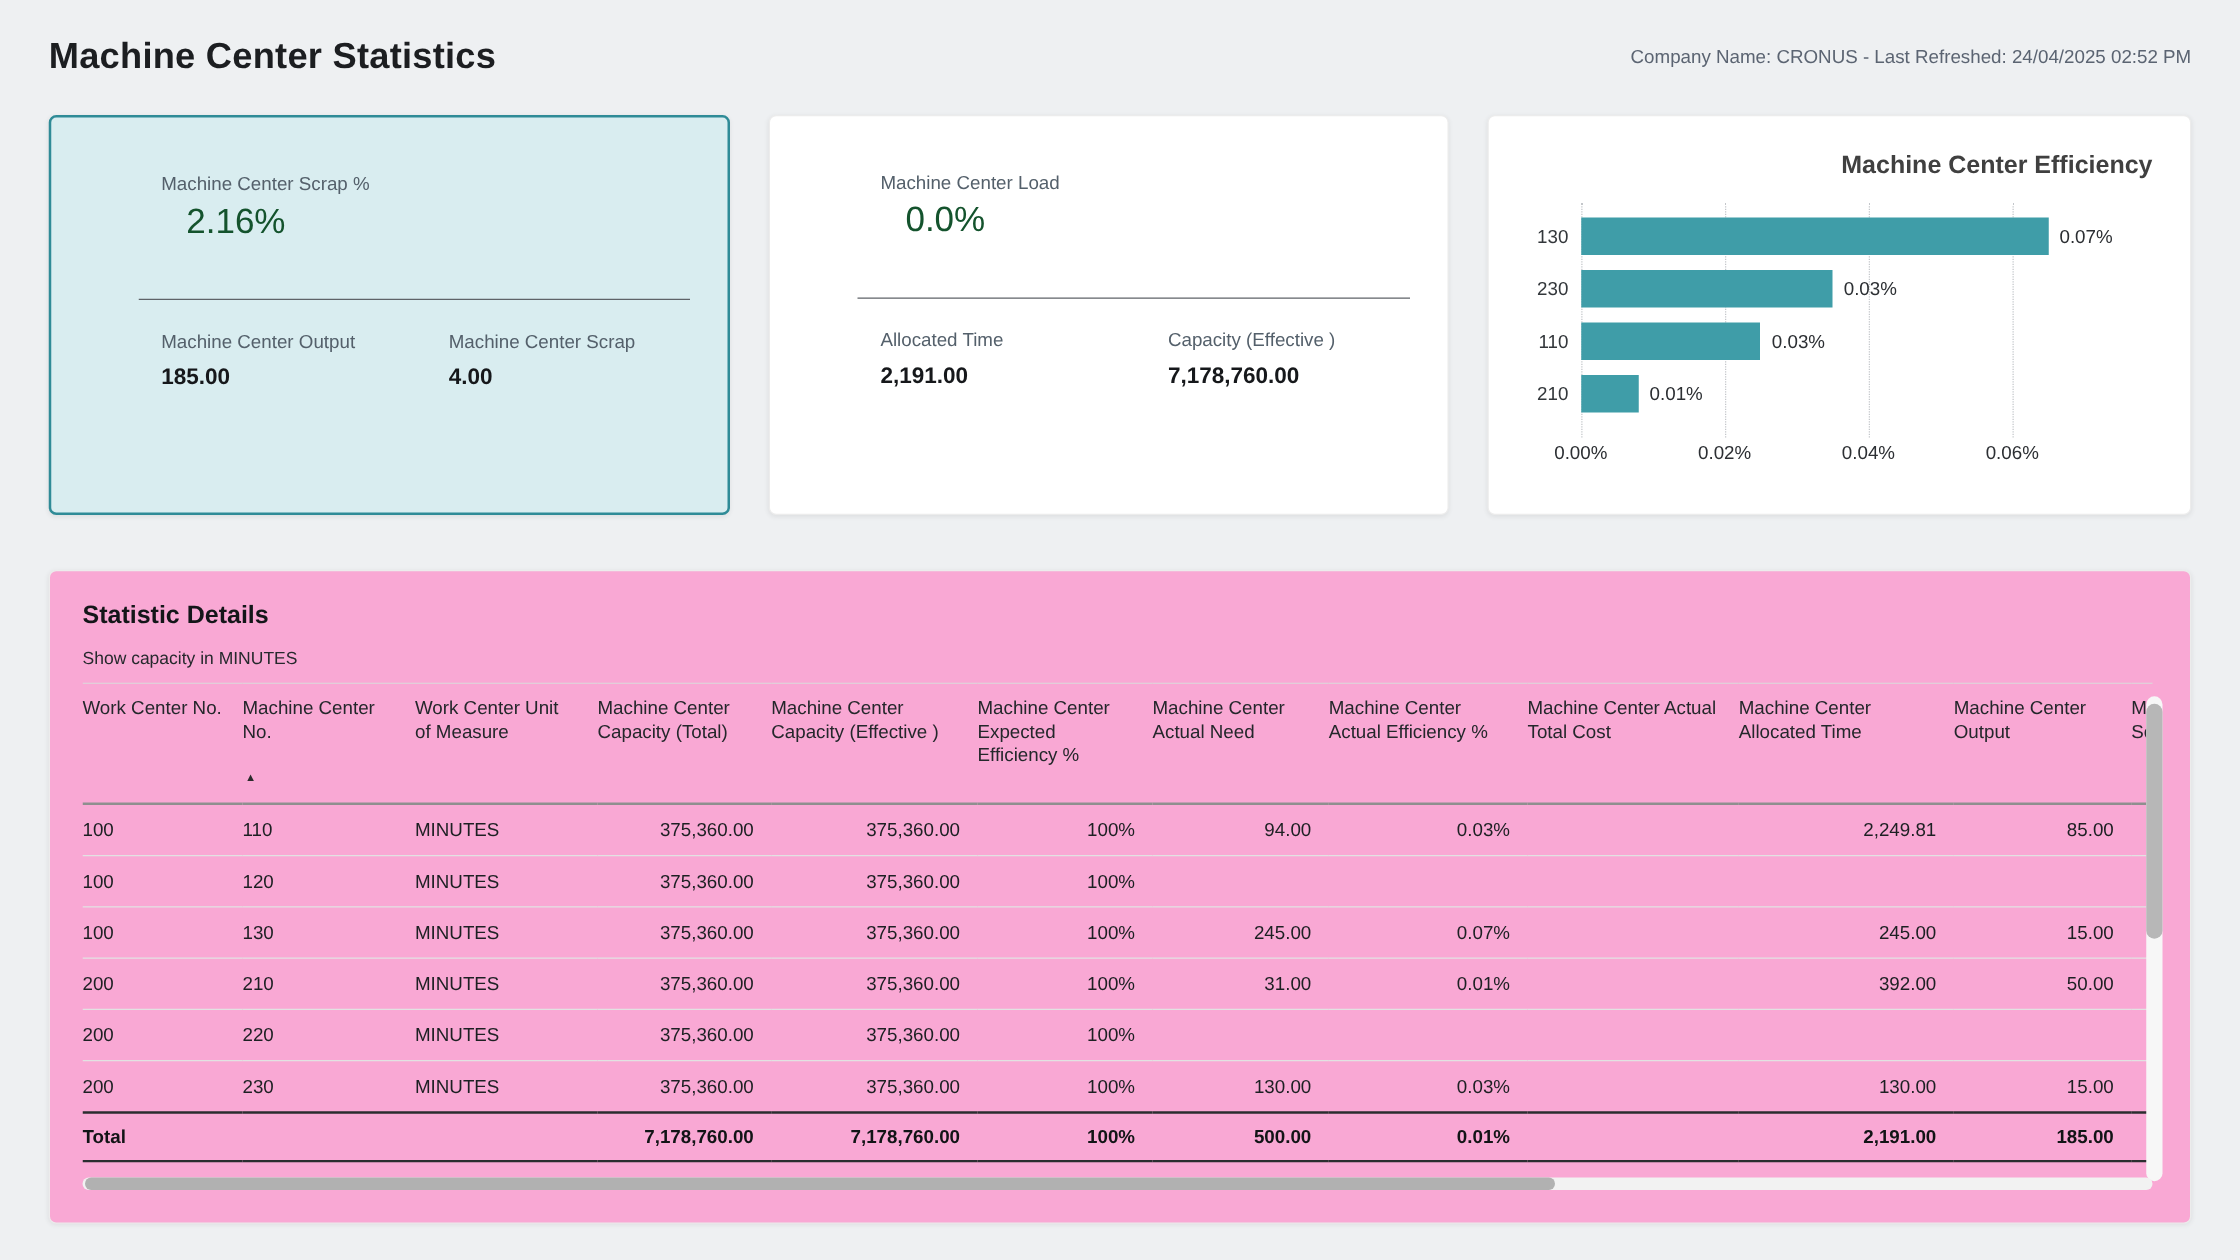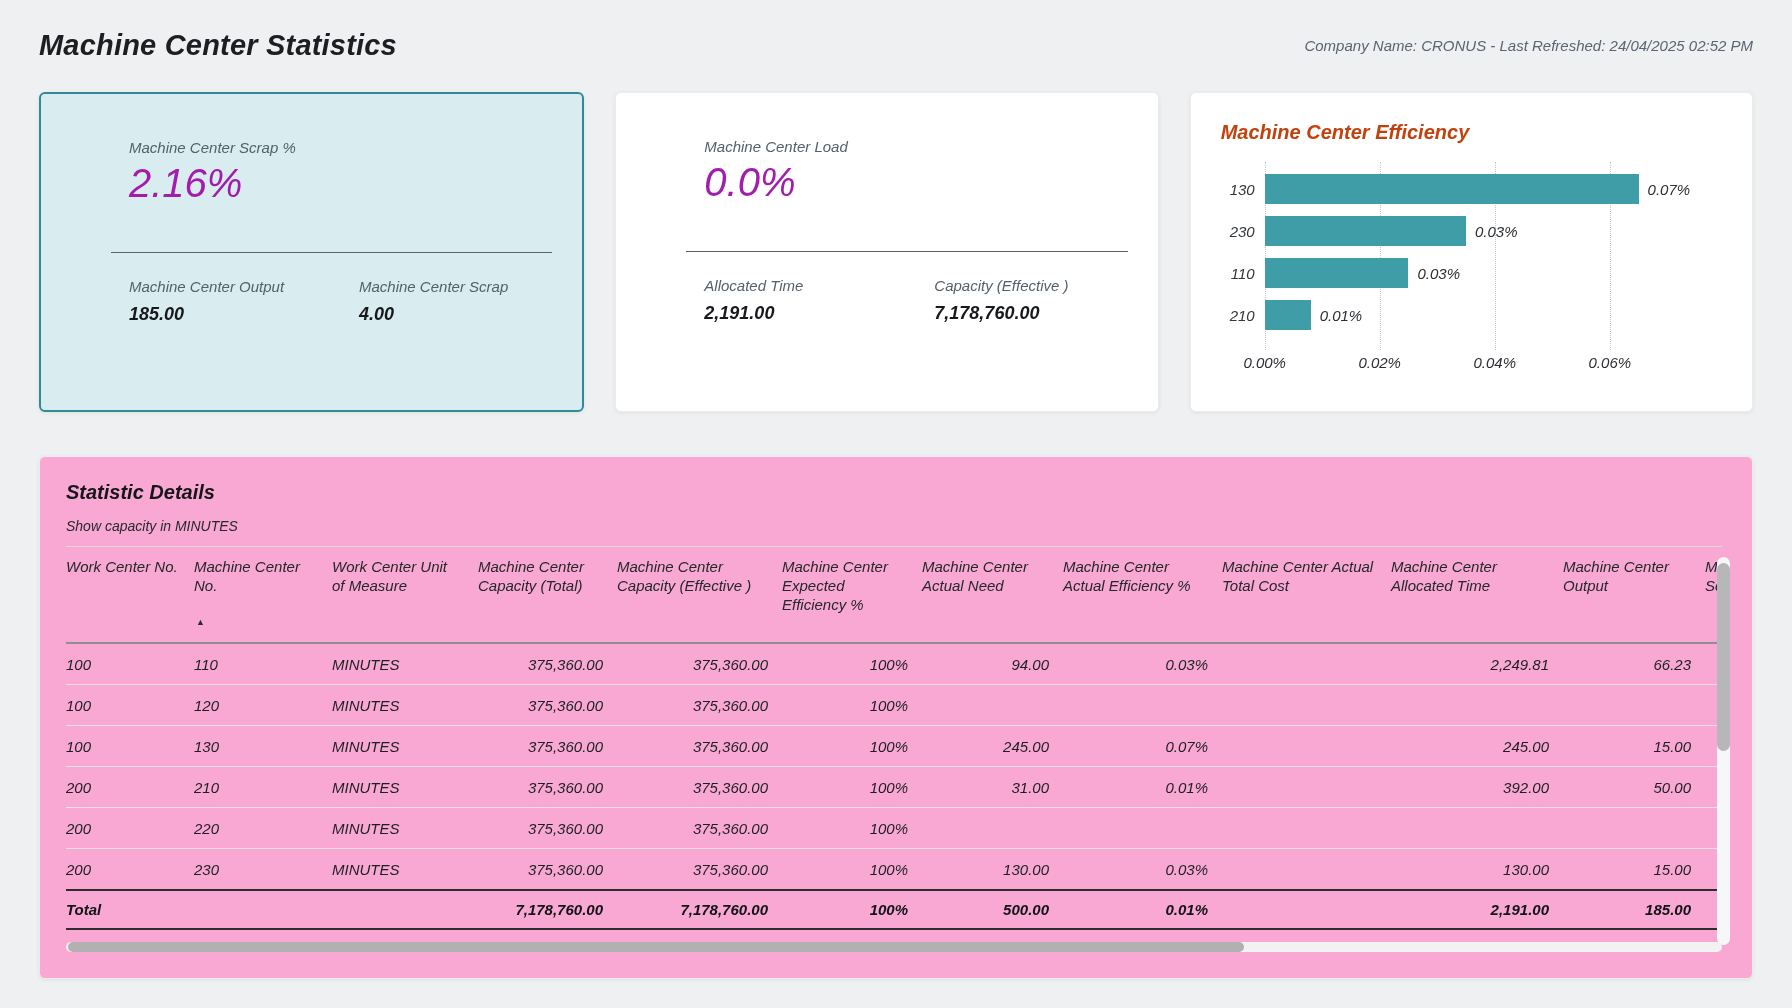--- a/index.html
+++ b/index.html
@@ -2,45 +2,45 @@
 <html><head>
 <meta charset="utf-8">
 <style>
   * { margin:0; padding:0; box-sizing:border-box; }
   html,body { width:1792px; height:1008px; overflow:hidden; }
   body {
     background:#eef0f2;
     font-family:"Liberation Sans", sans-serif;
     color:#1f2226;
   }
-  .page { padding:22px 39px 0 39px;font-style:italic; }
+  .page { padding:22px 39px 0 39px; }
 
   
   .page-header { display:flex; justify-content:space-between; align-items:center; height:46px; }
   .page-title { font-size:29px; font-weight:600; color:#1c1e21; letter-spacing:.2px; }
   .company-caption { font-size:15px; color:#5b6472; }
 
   
   .cards-row { display:flex; gap:31px; margin-top:24px; height:320px; }
   .card {
     flex:1 1 0; background:#ffffff; border:1px solid #ececec; border-radius:6px;
     box-shadow:0 1px 4px rgba(0,0,0,.07); position:relative; overflow:hidden;padding-left:40px;
   }
   .card.highlight { background:#d9edf0; border:2px solid #2f8b97; }
   .kpi-label { margin:45px 48px 0 48px; font-size:15px; color:#54606b; }
-  .kpi-value { margin:5px 48px 0 48px; font-size:40px; font-weight:400; color:#a21caf; }
+  .kpi-value { margin:5px 48px 0 68px; font-size:28px; font-weight:400; color:#14532d; }
   .kpi-divider { margin:46px 30px 0 30px; border:none; border-top:1px solid #5f6368; }
   .kpi-details { display:flex; margin:25px 48px 0 48px; }
   .kpi-detail-col { width:230px; flex:0 0 230px; }
   .kpi-detail-label { font-size:15px; color:#54606b; }
   .kpi-detail-value { font-size:18px; font-weight:700; color:#16181b; margin-top:9px; }
 
   
   .chart-card { padding:28px 30px 0 30px; }
-  .chart-title { font-size:20px; font-weight:700; color:#c2410c; }
+  .chart-title { font-size:20px; font-weight:700; color:#404040;text-align:right; }
   .chart { margin-top:18px; }
   .chart-body { display:flex; }
   .chart-cats { width:44px; flex:0 0 44px; }
   .chart-plot { position:relative; flex:1 1 auto; padding:6px 0; }
   .gridline { position:absolute; top:0; bottom:-8px; width:0;
               border-left:1px dotted #c3c6ca; }
   .chart-row { display:flex; align-items:center; height:42px; position:relative; }
   .chart-cat-row { height:42px; display:flex; align-items:center; justify-content:flex-end;
                    padding-right:10px; font-size:15px; color:#33373b; }
   .chart-cats { padding-top:6px; }
@@ -217,21 +217,21 @@
               <td>100</td>
               <td>110</td>
               <td>MINUTES</td>
               <td class="num">375,360.00</td>
               <td class="num">375,360.00</td>
               <td class="num">100%</td>
               <td class="num">94.00</td>
               <td class="num">0.03%</td>
               <td class="num"></td>
               <td class="num">2,249.81</td>
-              <td class="num">66.23</td>
+              <td class="num">85.00</td>
               <td class="num"></td>
             </tr>
             <tr>
               <td>100</td>
               <td>120</td>
               <td>MINUTES</td>
               <td class="num">375,360.00</td>
               <td class="num">375,360.00</td>
               <td class="num">100%</td>
               <td class="num"></td>

